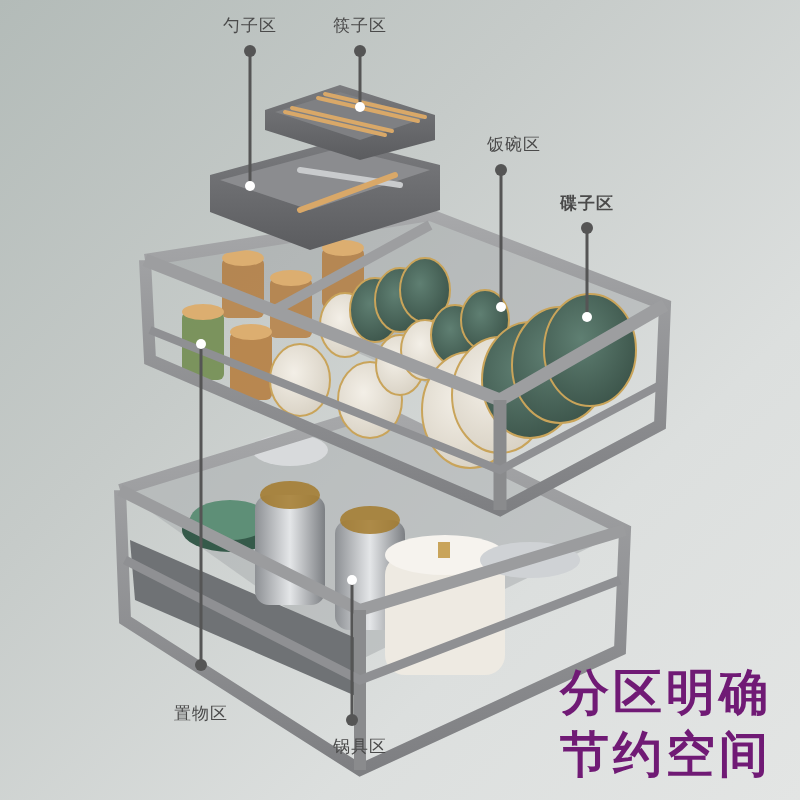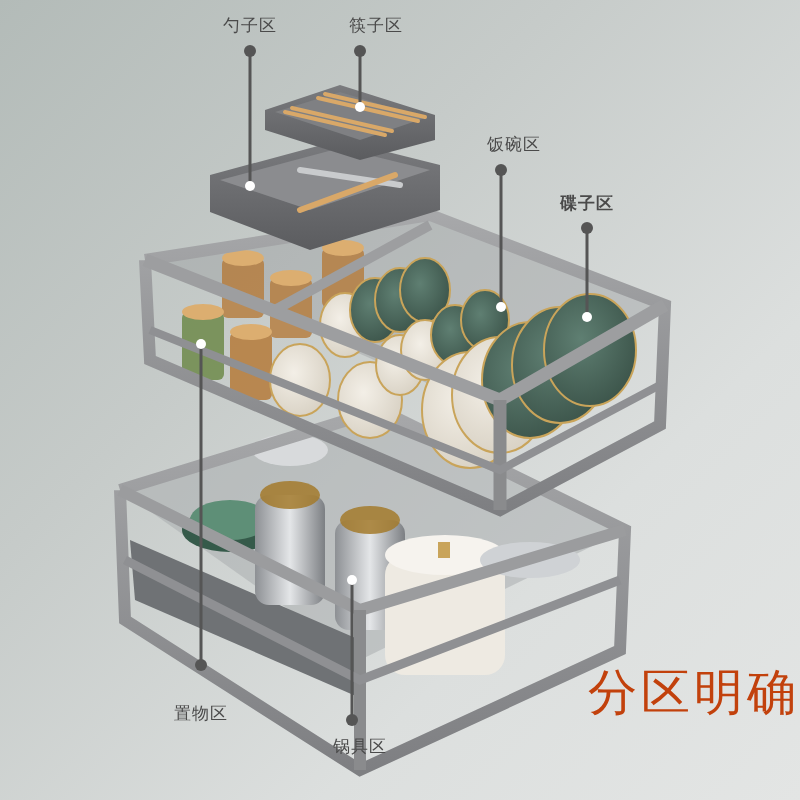--- a/index.html
+++ b/index.html
@@ -8,21 +8,21 @@
     background: linear-gradient(135deg, #b3bbb8 0%, #c6cbc9 35%, #dcdfde 70%, #e3e5e4 100%);
     font-family: "DejaVu Sans", "Liberation Sans", sans-serif;
   }
   .stage { position: absolute; inset: 0; }
   svg.art { position: absolute; left: 0; top: 0; width: 800px; height: 800px; }
   .label {
     position: absolute; font-size: 17px; color: #4a4a4a; letter-spacing: 1px;
     white-space: nowrap; transform: translateX(-50%);
   }
   .slogan {
-    position: absolute; left: 588px; font-size: 49px; font-weight: normal; color: #c2410c;
+    position: absolute; left: 560px; font-size: 49px; font-weight: bold; color: #701a75;
     letter-spacing: 4px; line-height: 1; white-space: nowrap;
   }
   .slogan.l1 { top: 668px; }
   .slogan.l2 { top: 730px; }
 </style>
 </head>
 <body>
 
 <div class="stage">
 <svg class="art" viewBox="0 0 800 800">
@@ -144,20 +144,21 @@
     <circle cx="587" cy="228" r="6" fill="#555"></circle>
         <circle cx="587" cy="317" r="5" fill="#fff"></circle>
     <circle cx="201" cy="344" r="5" fill="#fff"></circle>
         <circle cx="201" cy="665" r="6" fill="#555"></circle>
     <circle cx="352" cy="580" r="5" fill="#fff"></circle>
         <circle cx="352" cy="720" r="6" fill="#555"></circle>
   </g>
 </svg>
 
 <div class="label" style="left:250px; top:14px;">勺子区</div>
-<div class="label" style="left:376px; top:14px;">筷子区</div>
+<div class="label" style="left:360px; top:14px;">筷子区</div>
 <div class="label" style="left:514px; top:133px;">饭碗区</div>
 <div class="label" style="left:587px; top:192px;font-weight:bold;">碟子区</div>
 <div class="label" style="left:201px; top:680px;margin-top:22px;">置物区</div>
 <div class="label" style="left:360px; top:735px;">锅具区</div>
 
 <div class="slogan l1">分区明确</div>
+<div class="slogan l2">节约空间</div>
 </div>
 
 </body></html>

